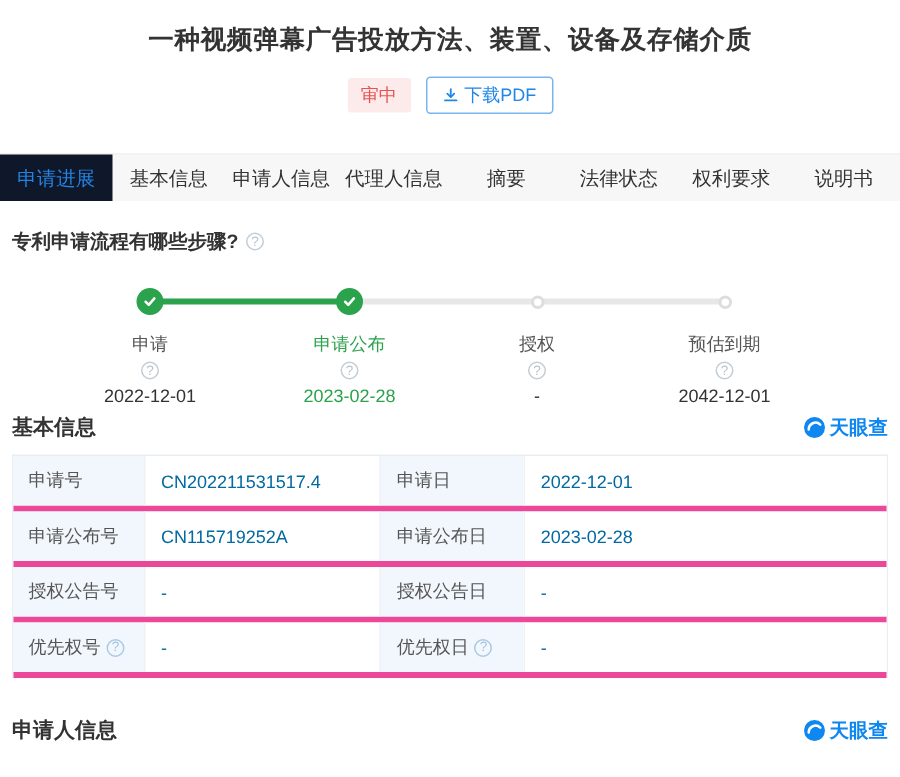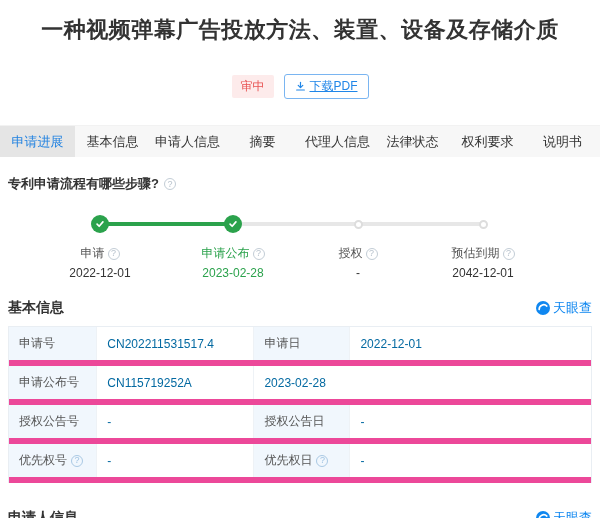--- a/index.html
+++ b/index.html
@@ -1,62 +1,62 @@
 <!DOCTYPE html>
 <html><head>
 <meta charset="utf-8">
 <style>
   * { margin:0; padding:0; box-sizing:border-box; }
   html,body { width:600px; height:518px; overflow:hidden; background:#fff;
     font-family:"Liberation Sans","DejaVu Sans",sans-serif; color:#333; }
 
   
   .hdr { text-align:center; padding-top:15px; }
-  .hdr-title { font-size:22px; font-weight:700; color:#333; letter-spacing:.5px; }
-  .hdr-badges { margin-top:29px; display:flex; justify-content:center; align-items:center; gap:10px; }
+  .hdr-title { font-size:17px; font-weight:700; color:#333; letter-spacing:.5px; }
+  .hdr-badges { margin-top:13px; display:flex; justify-content:center; align-items:center; gap:10px; }
   .badge-status { font-size:12px; color:#e85252; background:#fdebeb; padding:3px 9px; border-radius:2px; }
   .btn-pdf { display:inline-flex; align-items:center; gap:4px; font-size:12px; color:#2086e8;
-    background:#fff; border:1px solid #7ab5f1; border-radius:3px; padding:3px 10px; cursor:pointer;text-decoration:underline; }
+    background:#fff; border:1px solid #7ab5f1; border-radius:3px; padding:3px 10px; cursor:pointer; }
   .btn-pdf svg { display:block; }
 
   
   .tabs { margin-top:26px; display:flex; background:#f7f7f7; height:32px; border-top:1px solid #f2f2f2; }
   .tab { flex:1; display:flex; align-items:center; justify-content:center; font-size:13px; color:#333; cursor:pointer; }
-  .tab.active { background:#e5e5e5; color:#2483e0; }
+  .tab.active { background:#0f172a; color:#2483e0; }
 
   
   .content { padding:0 8px; }
   .q-head { margin-top:18px; font-size:13px; font-weight:700; color:#333; display:flex; align-items:center; gap:5px; }
   .help { display:inline-flex; align-items:center; justify-content:center; width:12px; height:12px;
     border:1px solid #c3cdd6; color:#b7c2cc; border-radius:50%; font-size:9px; font-weight:400; line-height:1; }
   .help.blue { border-color:#aac9e4; color:#9fc3e2; }
 
   
   .timeline { position:relative; height:72px; margin-top:8px; }
   .tl-seg { position:absolute; top:21px; height:4px; border-radius:2px; }
   .tl-seg.green { background:#2ba24c; }
   .tl-seg.gray { background:#e7e7e7; }
   .tl-dot-done { position:absolute; top:14px; width:18px; height:18px; border-radius:50%;
     background:#2ba24c; color:#fff; display:flex; align-items:center; justify-content:center; }
   .tl-dot-pend { position:absolute; top:19px; width:9px; height:9px; border-radius:50%;
     background:#fff; border:2px solid #ddd; }
   .tl-label { position:absolute; top:42px; width:130px; text-align:center; }
-  .tl-name { font-size:12px; color:#555; display:inline-flex; align-items:center; gap:3px; }
+  .tl-name { font-size:12px; color:#555; display:inline-flex; align-items:center; gap:3px;flex-direction:column; }
   .tl-date { font-size:12px; color:#333; margin-top:4px; }
   .tl-label.current .tl-name, .tl-label.current .tl-date { color:#2ba24c; }
 
   
   .sec-head { display:flex; align-items:center; justify-content:space-between; margin-top:26px; margin-bottom:9px; }
   .sec-title { font-size:14px; font-weight:700; color:#333; }
-  .brand { display:inline-flex; align-items:center; gap:3px; font-size:13px; font-weight:400; color:#0f87f0; }
+  .brand { display:inline-flex; align-items:center; gap:3px; font-size:13px; font-weight:700; color:#0f87f0; }
   .brand svg { display:block; }
 
   
   .itable { border:1px solid #e9eef3; border-bottom:none; font-size:12px; }
-  .trow { display:grid; grid-template-columns:15% 27% 16.5% 41.5%; border-bottom:6px solid #ec4899; }
+  .trow { display:grid; grid-template-columns:15% 27% 16.5% 41.5%; border-bottom:4px solid #ec4899; }
   .tcell { padding:8px 10px; display:flex; align-items:center; gap:4px; min-height:29px; }
   .tlabel { background:#f1f7fd; color:#555; }
   .tvalue { background:#fff; color:#0369a1; border-left:1px solid #eef2f6; }
   .tlabel + .tvalue { border-left:none; }
   .trow > .tcell + .tcell { border-left:1px solid #eef2f6; }
   .span3 { grid-column:2 / 5; }
 </style>
 </head>
 <body>
 
@@ -74,22 +74,22 @@
       </span>
       <span>下载PDF</span>
     </span>
   </div>
 </div>
 
 <div class="tabs">
     <div class="tab active">申请进展</div>
     <div class="tab">基本信息</div>
     <div class="tab">申请人信息</div>
+    <div class="tab">代理人信息</div>
     <div class="tab">摘要</div>
-    <div class="tab">代理人信息</div>
     <div class="tab">法律状态</div>
     <div class="tab">权利要求</div>
     <div class="tab">说明书</div>
   </div>
 
 <div class="content">
 
   <div class="q-head">
     <span>专利申请流程有哪些步骤?</span>
     <span class="help">?</span>
@@ -150,20 +150,23 @@
         <div class="tcell tlabel">
           <span>申请日</span>
         </div>
         <div class="tcell tvalue">2022-12-01</div>
       </div>
       <div class="trow">
         <div class="tcell tlabel">
           <span>申请公布号</span>
         </div>
         <div class="tcell tvalue">CN115719252A</div>
+        <div class="tcell tlabel">
+          <span>申请公布日</span>
+        </div>
         <div class="tcell tvalue">2023-02-28</div>
       </div>
       <div class="trow">
         <div class="tcell tlabel">
           <span>授权公告号</span>
         </div>
         <div class="tcell tvalue">-</div>
         <div class="tcell tlabel">
           <span>授权公告日</span>
         </div>

